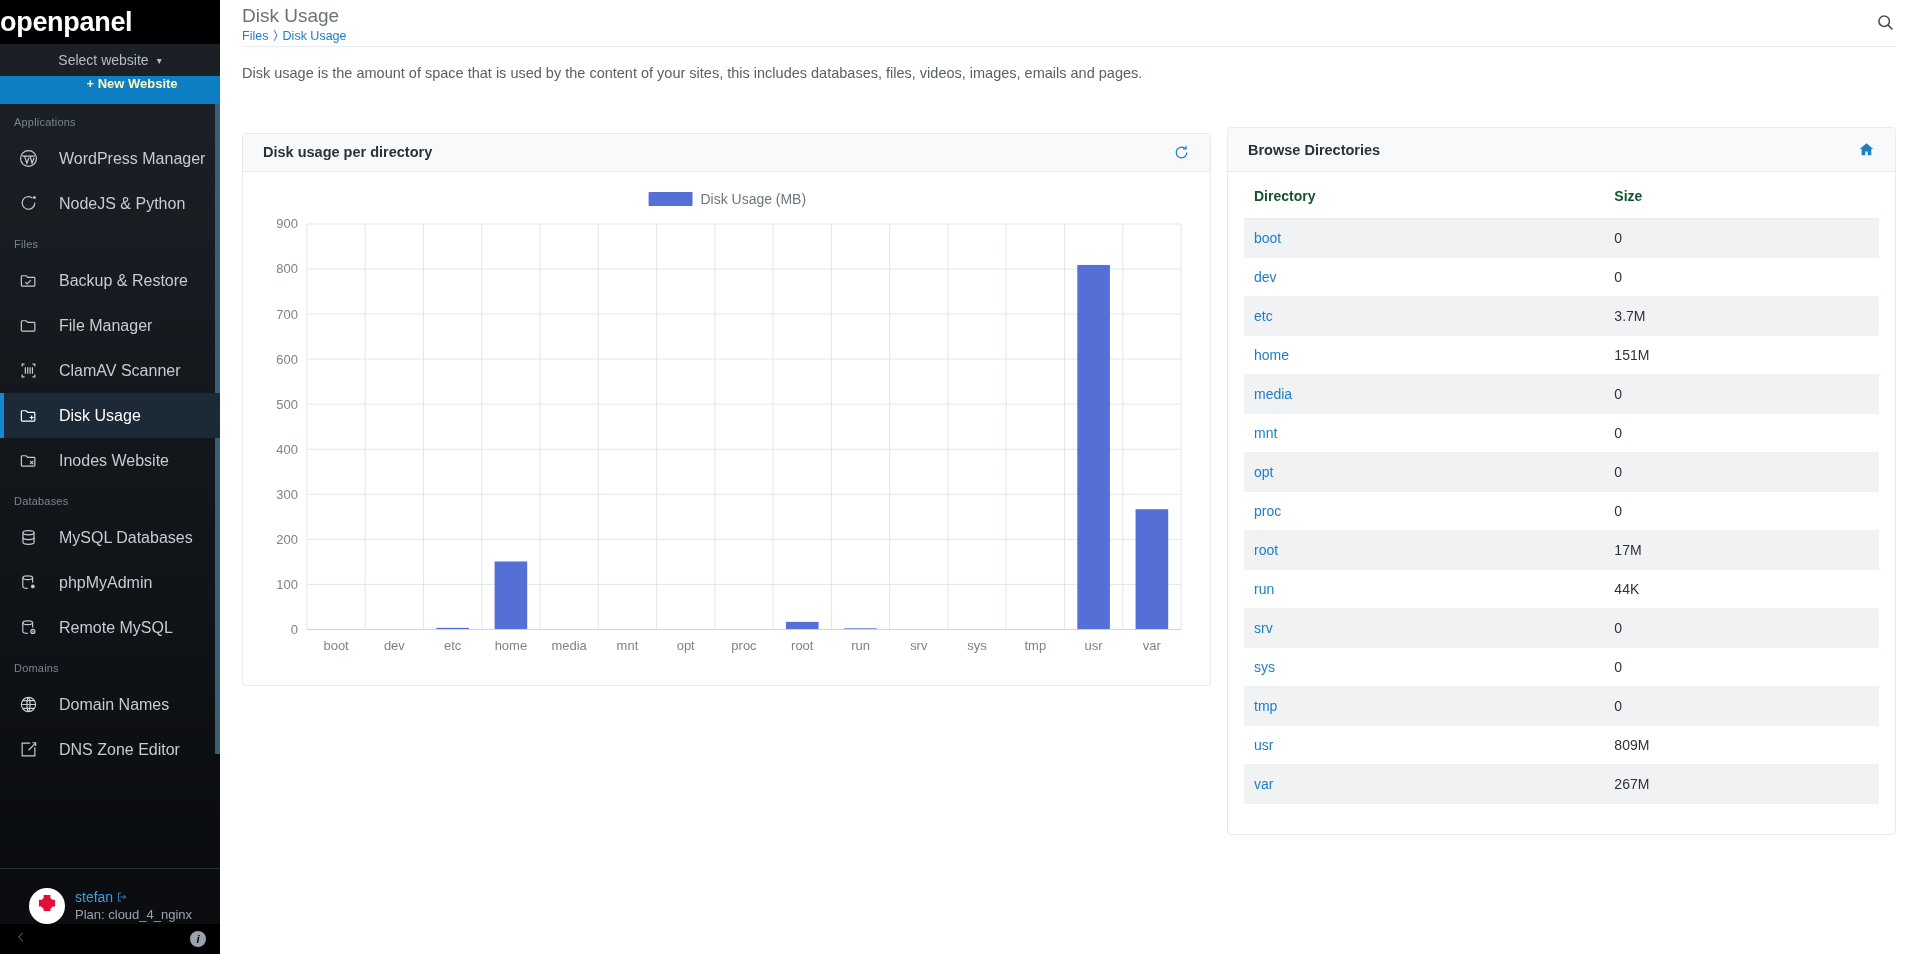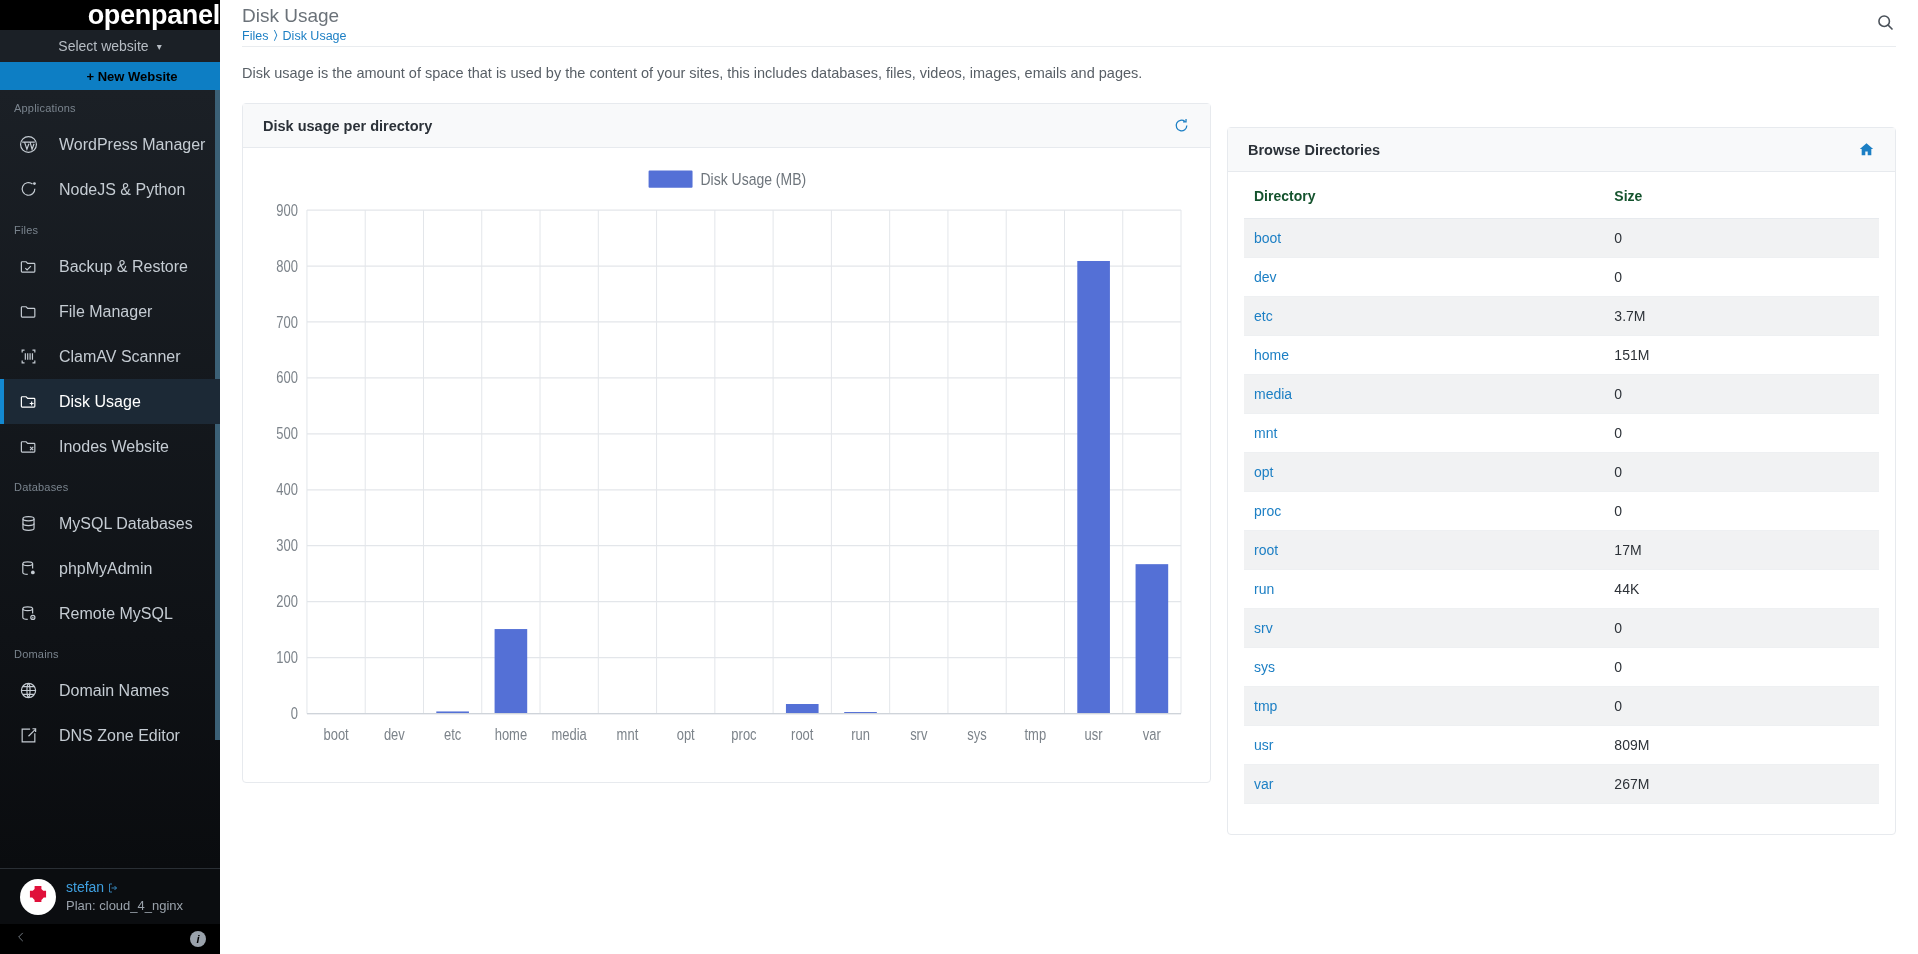--- a/index.html
+++ b/index.html
@@ -13,41 +13,41 @@
 
   
   #sidebar {
     width: 220px; height: 954px;
     background: #13171c;
     position: relative;
     flex: 0 0 220px;
     display: flex; flex-direction: column;
   }
   .brand {
-    height: 30px;
+    height: 44px;
     background: #000000;
-    display: flex; align-items: center; justify-content: flex-end;
+    display: flex; align-items: center; justify-content: flex-start;
   }
   .brand-text {
     color: #ffffff; font-size: 27px; font-weight: bold; letter-spacing: -0.3px;
   }
   .select-website {
     height: 32px;
     background: #1b2026;
     display: flex; align-items: center; justify-content: center;
     gap: 8px;
     color: #b7bdc4; font-size: 14px;
     cursor: pointer;
   }
   .chev { display: inline-block; font-size: 10px; color: #b7bdc4; }
   .new-website {
     height: 28px;
     background: #0d7ec4;
-    display: flex; align-items: center; justify-content: center;
-    color: #000000; font-size: 13px; font-weight: 600;
+    display: flex; justify-content: center;
+    color: #fef9c3; font-size: 13px; font-weight: 600;
     cursor: pointer;
     padding-left: 44px;
   }
   .nav-scroll {
     flex: 1; overflow: hidden; position: relative;
     background: linear-gradient(180deg, #1b2026 0%, #14181d 40%, #0a0c0f 100%);
   }
   .sb-scrollbar {
     position: absolute; left: 215px; top: 0px; width: 5px; height: 650px;
     background: #3b6076; border-radius: 0;
@@ -67,22 +67,22 @@
     background: #1c2936;
     color: #ffffff;
     border-left: 4px solid #1389d2;
     padding-left: 14px;
   }
   .nav-ico { width: 20px; height: 20px; display: inline-flex; align-items: center; justify-content: center; flex: 0 0 20px; }
   .nav-ico svg { width: 19px; height: 19px; stroke: currentColor; fill: none; stroke-width: 1.5; }
 
   .user-bar {
     border-top: 1px solid #2a2f35;
-    height: 56px; display: flex; align-items: center; gap: 10px;
-    padding-left: 20px; background: #0b0d10;
+    height: 56px; display: flex; align-items: flex-end; gap: 10px;
+    padding-left: 29px; background: #0b0d10;
   }
   .avatar {
     width: 36px; height: 36px; border-radius: 50%;
     background: #ffffff; display: flex; align-items: center; justify-content: center;
     flex: 0 0 36px; position: relative; overflow: hidden;
   }
   .avatar svg { width: 34px; height: 34px; }
   .user-meta { display: flex; flex-direction: column; line-height: 1.35; }
   .user-name { color: #3fa0e0; font-size: 14px; display: flex; align-items: center; gap: 3px; }
   .user-name svg { width: 12px; height: 12px; stroke: #3fa0e0; fill: none; stroke-width: 1.6; }
@@ -137,21 +137,21 @@
     background: #f8f9fa;
     border-bottom: 1px solid #e7eaee;
     display: flex; align-items: center; justify-content: space-between;
     padding: 0 20px;
   }
   .card-title { font-size: 14.5px; font-weight: bold; color: #2b3138; }
   .head-ico { cursor: pointer; display: flex; align-items: center; }
   .head-ico svg { width: 17px; height: 17px; }
 
   
-  #chart-card { flex: 0 0 969px; height: 680px; }
+  #chart-card { flex: 0 0 969px; height: 553px; margin-top: 30px; }
   .chart-body { flex: 1; position: relative; padding: 10px 14px 4px 14px; }
   #chart-svg { width: 100%; height: 100%; display: block; }
 
   
   #dir-card { flex: 1; min-width: 0; height: 708px; margin-top: 24px; }
   .table-wrap { padding: 0 16px; overflow: hidden; }
   table { width: 100%; border-collapse: collapse; }
   thead th {
     text-align: left; font-size: 14px; color: #14532d; font-weight: bold;
     padding: 16px 10px 14px 10px;

